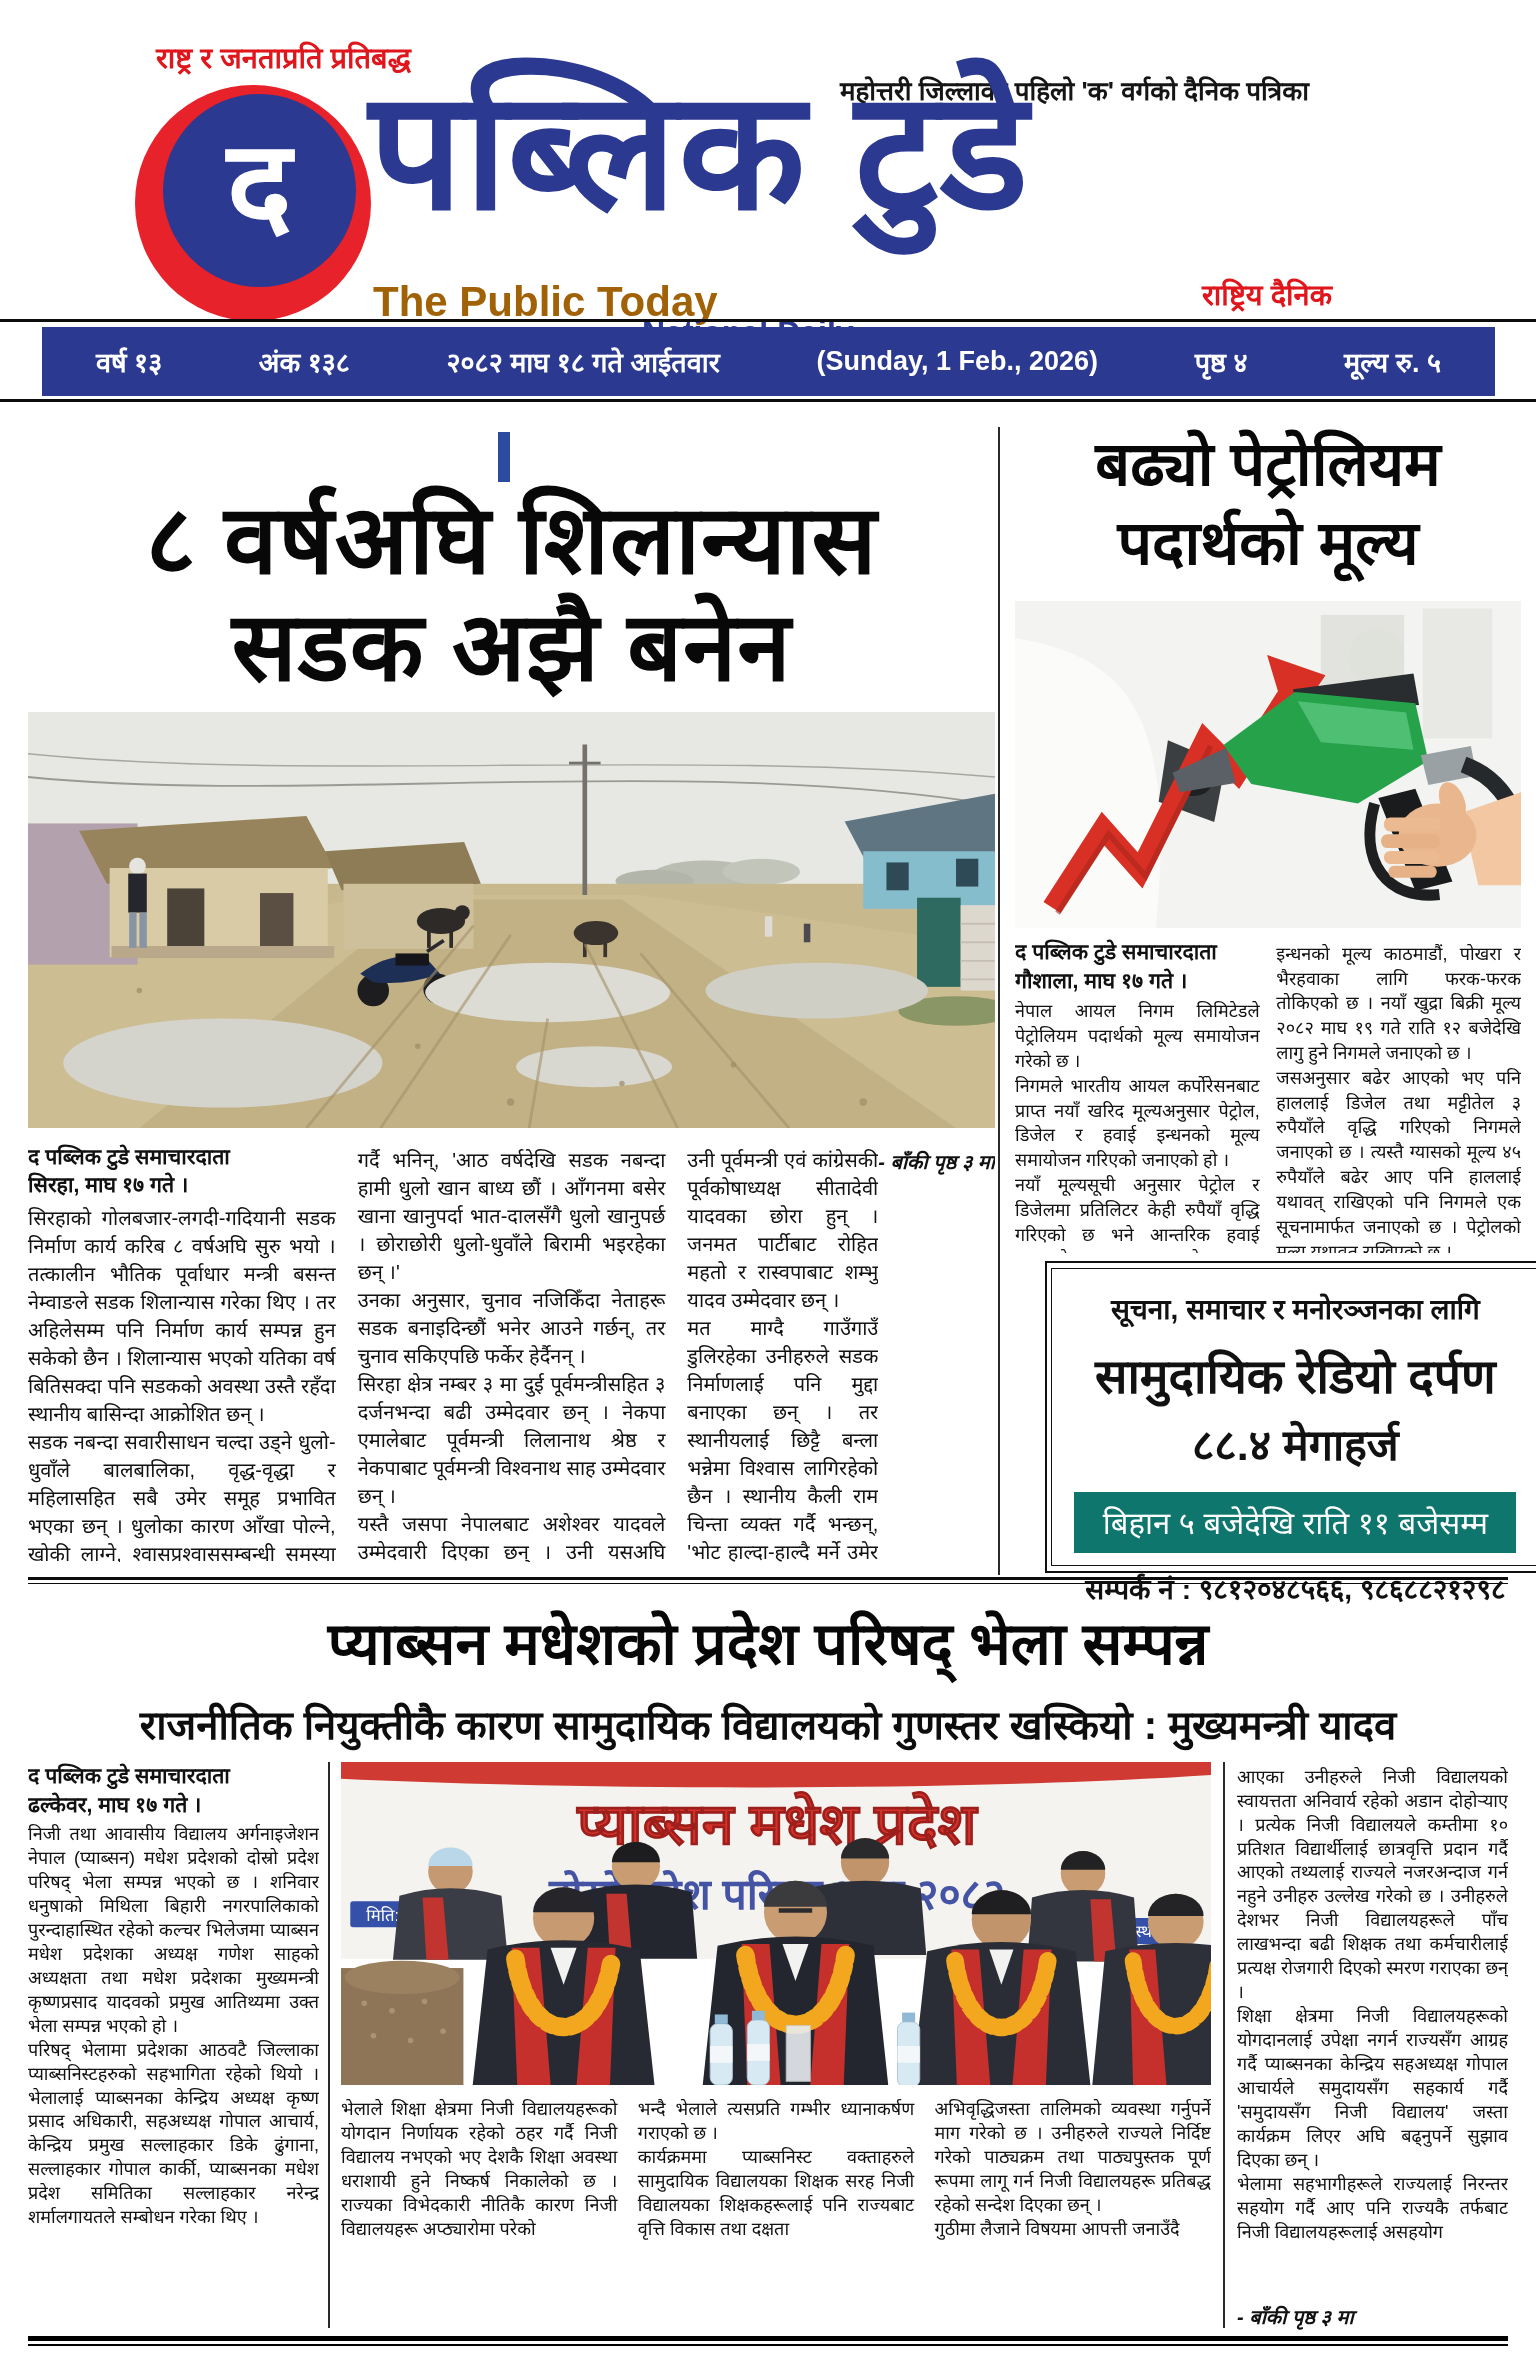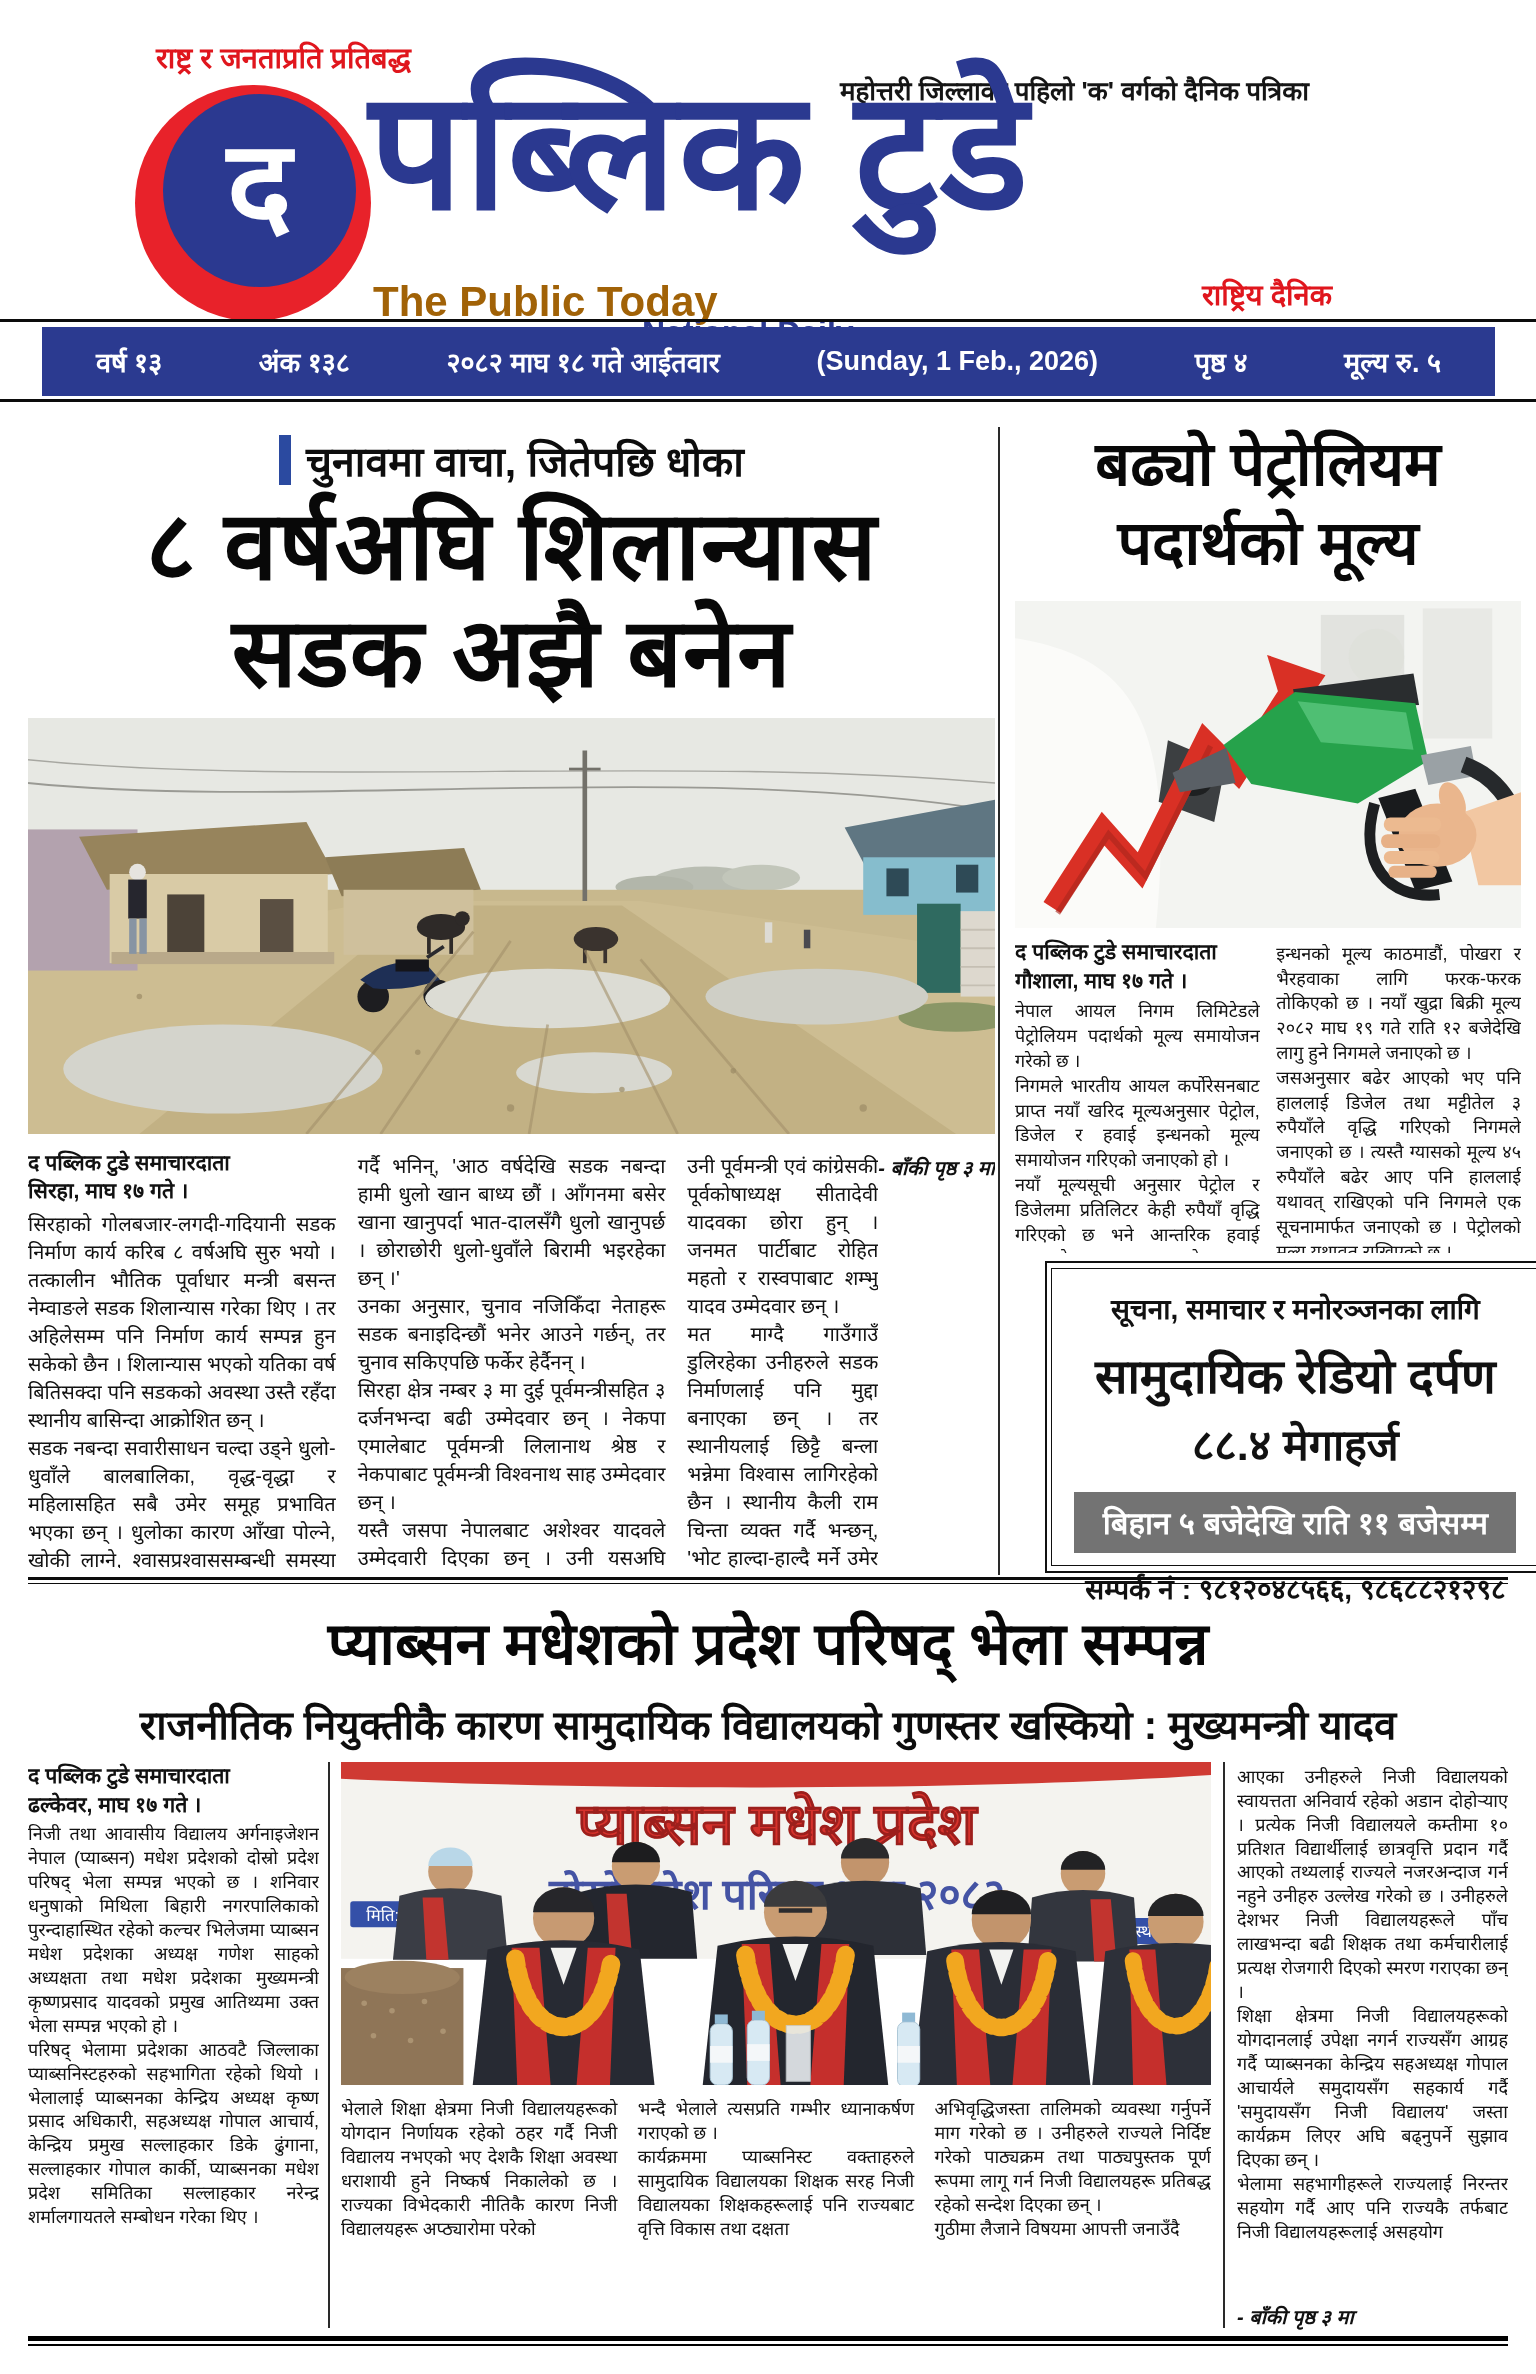--- a/index.html
+++ b/index.html
@@ -43,21 +43,21 @@
   .petrol{position:absolute;left:1015px;top:419px;width:506px;height:1159px;}
   .petrol-h{position:absolute;left:0;top:5.6px;width:100%;text-align:center;font-size:61px;font-weight:800;line-height:1.3;color:#080808;}
   .petrol-photo{position:absolute;left:0;top:182px;}
   .petrol-cols{position:absolute;left:0;top:519px;width:100%;display:flex;gap:16.7px;height:315px;overflow:hidden;}
   .petrol .body-text{font-size:18px;line-height:1.38;}
   .adbox{position:absolute;left:1.9px;top:842px;width:501px;height:312px;border:2.8px solid #111;margin-left:28px;}
   .adbox-inner{position:absolute;left:4.6px;top:4.6px;right:4.6px;bottom:4.6px;border:1.9px solid #111;text-align:center;padding-top:20.4px;}
   .ad-line1{font-size:28px;font-weight:700;}
   .ad-line2{font-size:48px;font-weight:800;margin-top:15px;}
   .ad-line3{font-size:43px;font-weight:800;margin-top:7.4px;}
-  .ad-band{margin:18.6px 22px 0 22px;background:#737373;color:#fff;font-size:31px;font-weight:700;padding:9.3px 3.7px;}
+  .ad-band{margin:18.6px 22px 0 22px;background:#0f766e;color:#fff;font-size:31px;font-weight:400;padding:9.3px 3.7px;}
   .ad-contact{font-size:28px;font-weight:700;margin-top:16.7px;}
   
   .sect-rule{position:absolute;left:28px;top:1577px;width:1480px;}
   .sect-rule .r1{height:2.8px;background:#0c0c0c;}
   .sect-rule .r2{height:1.9px;background:#0c0c0c;margin-top:2.8px;}
   
   .pab-h{position:absolute;left:0;top:1601px;width:1536px;text-align:center;font-size:59px;font-weight:800;color:#070707;}
   .pab-sub{position:absolute;left:0;top:1696px;width:1536px;text-align:center;font-size:40px;font-weight:700;color:#0d0d0d;}
   .pab-col1{position:absolute;left:28px;top:1762px;width:291px;height:568px;overflow:hidden;}
   .pab-vr1{position:absolute;left:328px;top:1762px;width:1.9px;height:566px;background:#2a2a2a;}
@@ -95,21 +95,20 @@
   <span data-name="issue-date-np">२०८२ माघ १८ गते आईतवार</span>
   <span data-name="issue-date-en">(Sunday, 1 Feb., 2026)</span>
   <span data-name="issue-page">पृष्ठ ४</span>
   <span data-name="issue-price">मूल्य रु. ५</span>
 </div>
 <div class="rule-bottom" data-name="header-rule-bottom"></div>
 
 <div class="lead" data-name="lead-story">
   <div class="kicker-row" data-name="lead-kicker">
     <div class="kicker-bar" data-name="kicker-accent-bar"></div>
-    <div class="kicker-text" data-name="kicker-text">चुनावमा वाचा, जितेपछि धोका</div>
   </div>
   <div class="lead-h1" data-name="lead-headline-line1">८ वर्षअघि शिलान्यास</div>
   <div class="lead-h1" data-name="lead-headline-line2">सडक अझै बनेन</div>
 
   <svg class="lead-photo" data-name="lead-photo-muddy-road" width="967" height="416" viewBox="0 0 1042 448" preserveAspectRatio="none">
     <rect x="0" y="0" width="1042" height="448" fill="#e7e8e3"></rect>
     <path d="M0,70 C 300,100 700,45 1042,100" stroke="#9a9a94" stroke-width="2" fill="none"></path>
     <path d="M0,45 C 300,75 700,40 1042,70" stroke="#a7a7a1" stroke-width="1.5" fill="none"></path>
     <ellipse cx="730" cy="178" rx="60" ry="18" fill="#b9bdb2"></ellipse>
     <ellipse cx="790" cy="172" rx="42" ry="14" fill="#c2c6ba"></ellipse>

